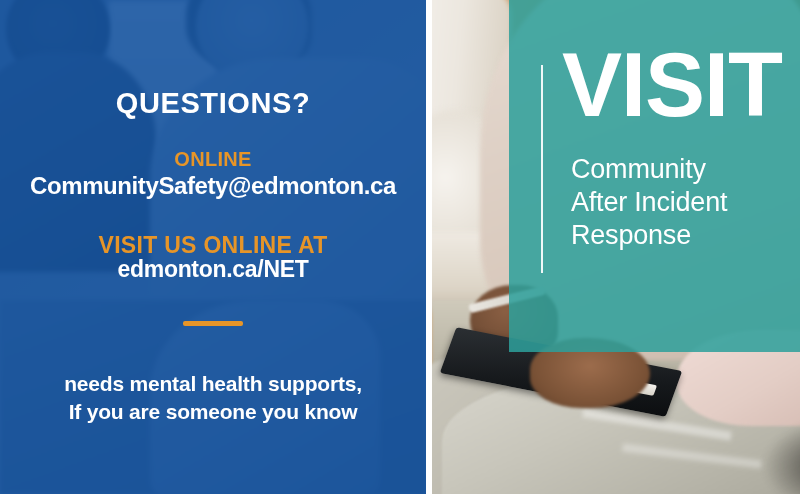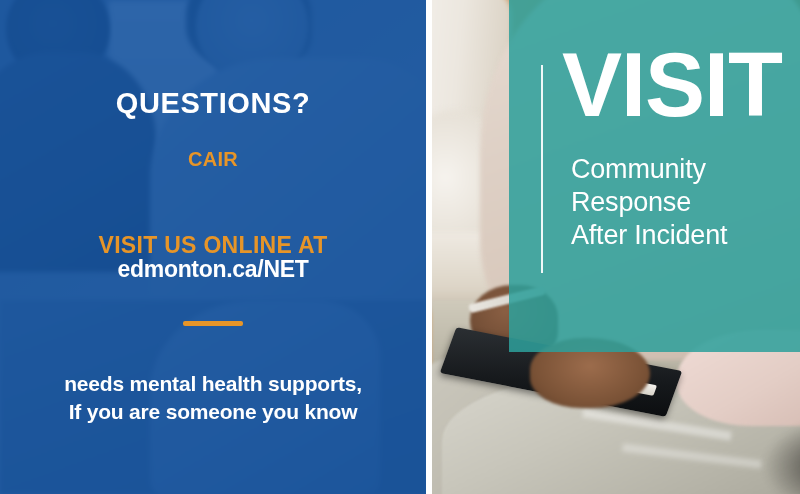--- a/index.html
+++ b/index.html
@@ -385,42 +385,43 @@
     <div class="pr-hand-b"></div>
     <div class="pr-pen"></div>
     <div class="pr-dark-edge"></div>
   </div>
 
   <div class="teal-panel">
     <div class="teal-rule"></div>
     <div class="cair-title">VISIT</div>
     <div class="cair-sub">
       <span class="cta-line">Community</span>
+      <span class="cta-line">After Incident</span>
       <span class="cta-line">Response</span>
-      <span class="cta-line">After Incident</span>
     </div>
   </div>
 
   <div class="blue-panel">
     <div class="bp-photo">
       <div class="bp-wall"></div>
       <div class="bp-head-left"></div>
       <div class="bp-body-left"></div>
       <div class="bp-hair-right"></div>
       <div class="bp-head-right"></div>
       <div class="bp-body-right"></div>
       <div class="bp-lower"></div>
       <div class="bp-arm"></div>
     </div>
     <div class="bp-overlay"></div>
 
     <div class="bp-content">
       <div class="q-title">QUESTIONS?</div>
 
-      <div class="lbl-email">CAIR</div>
+      <div class="lbl-email">ONLINE</div>
+      <div class="val-email">CommunitySafety@edmonton.ca</div>
 
       <div class="lbl-web">VISIT US ONLINE AT</div>
       <div class="val-web">edmonton.ca/NET</div>
 
       <div class="divider"></div>
 
       <div class="cta">
         <span class="cta-line">needs mental health supports,</span>
         <span class="cta-line">If you are someone you know</span>
       </div>

